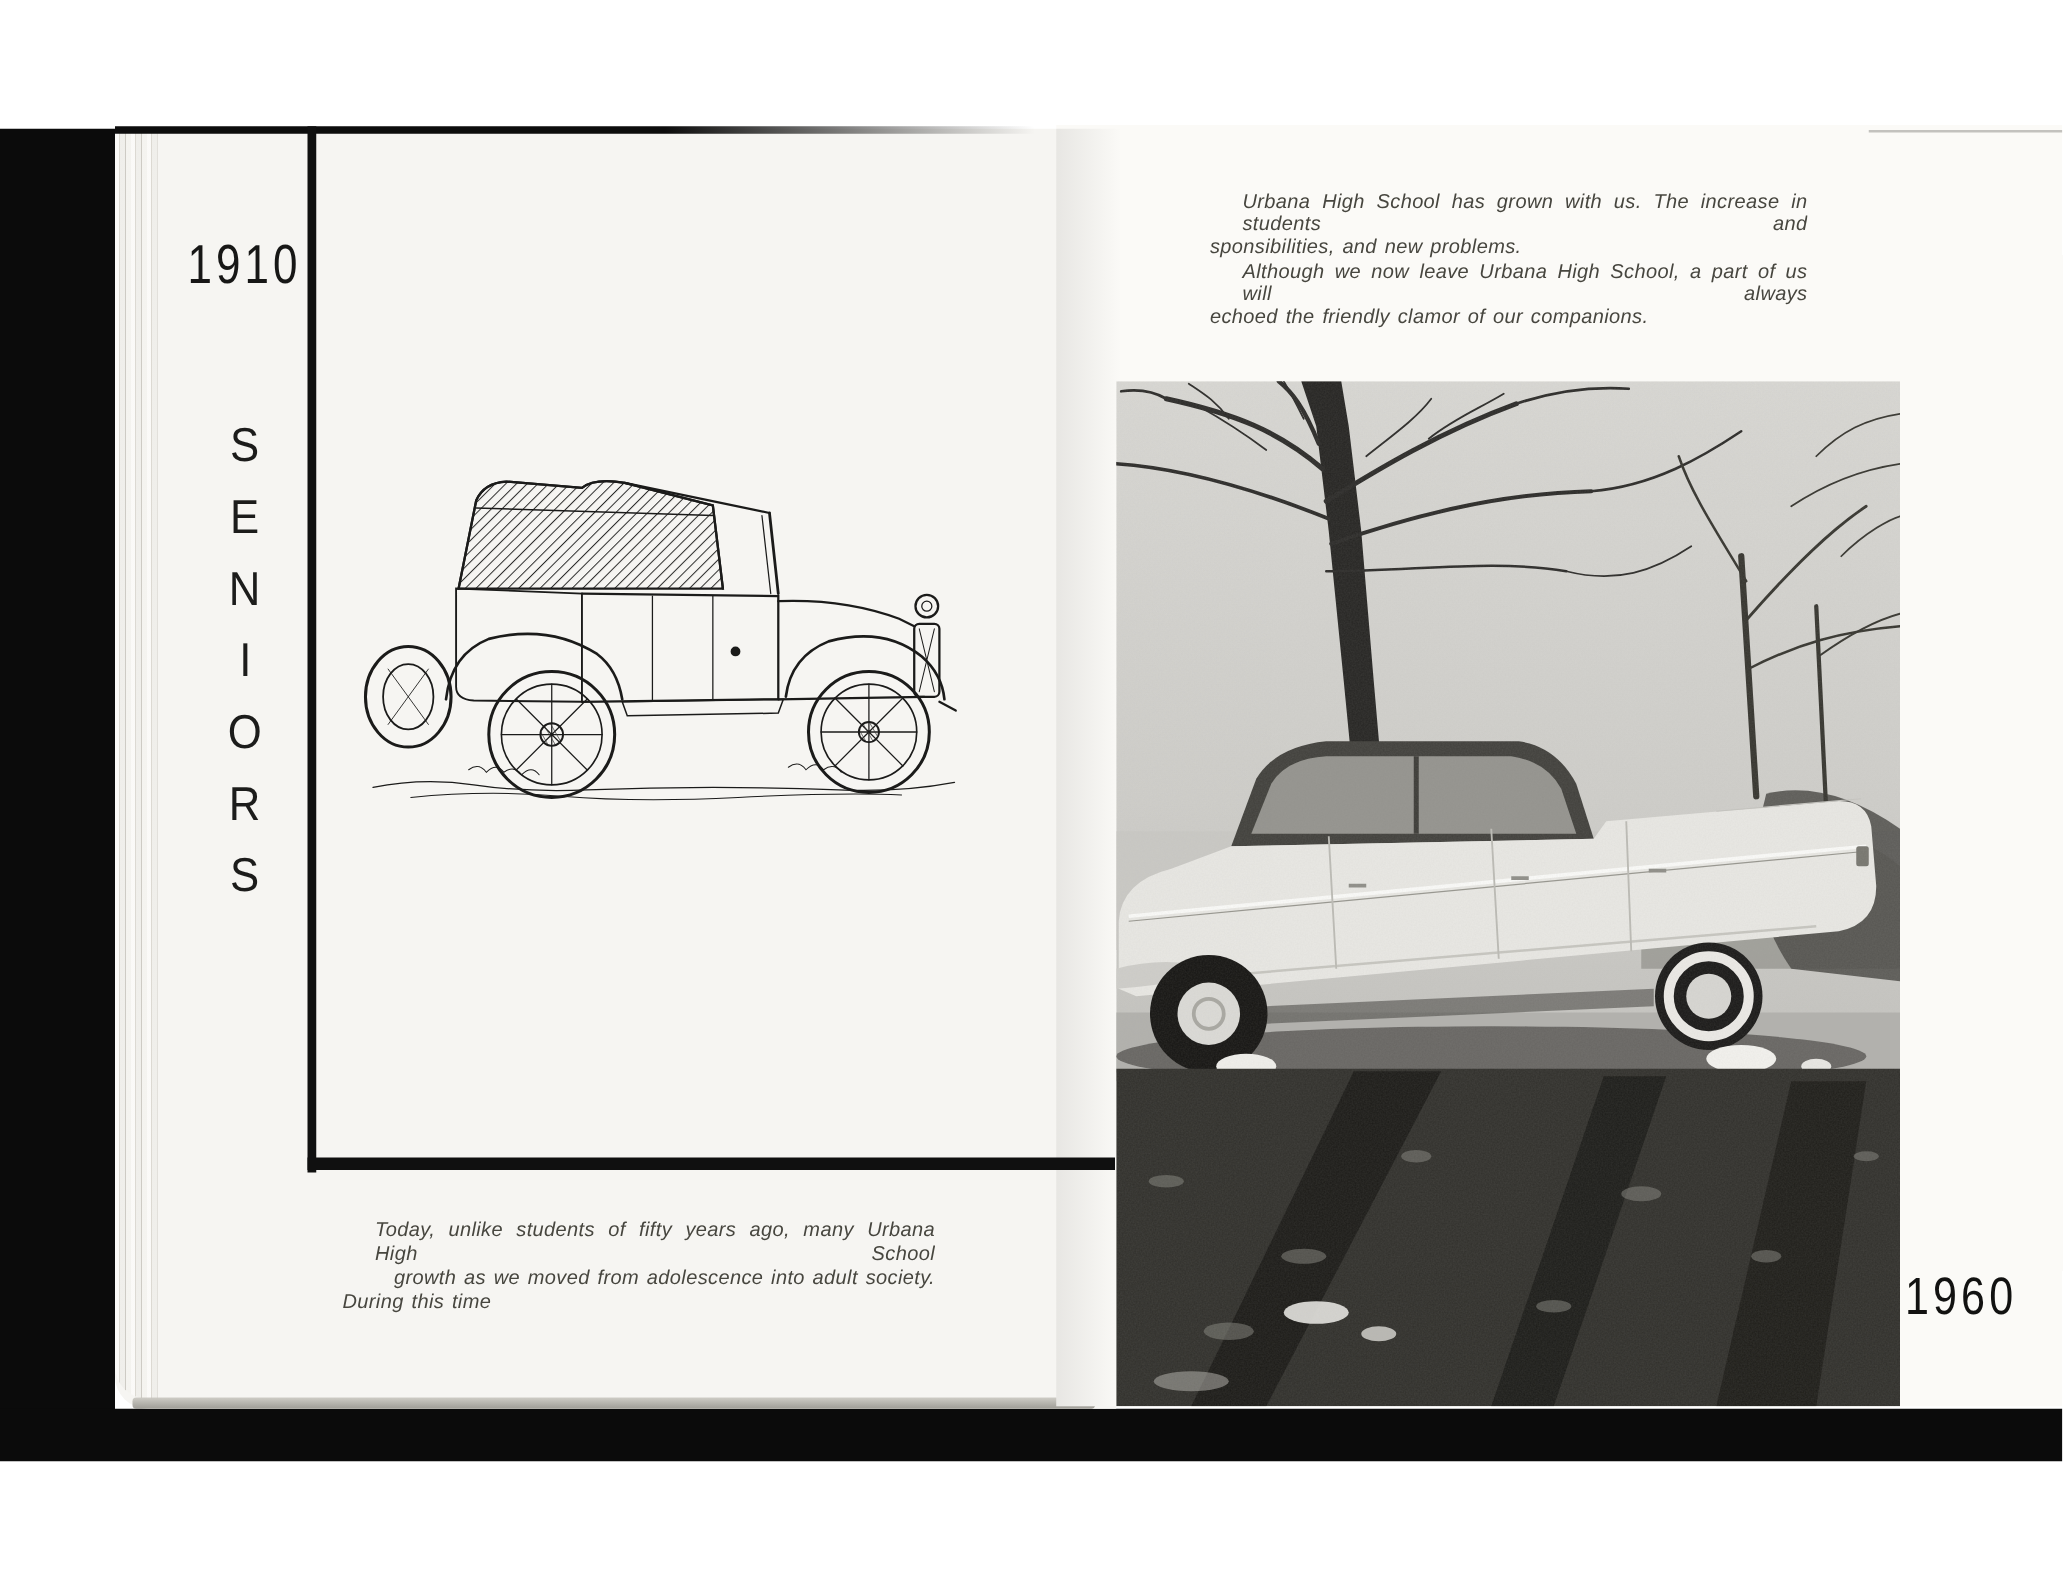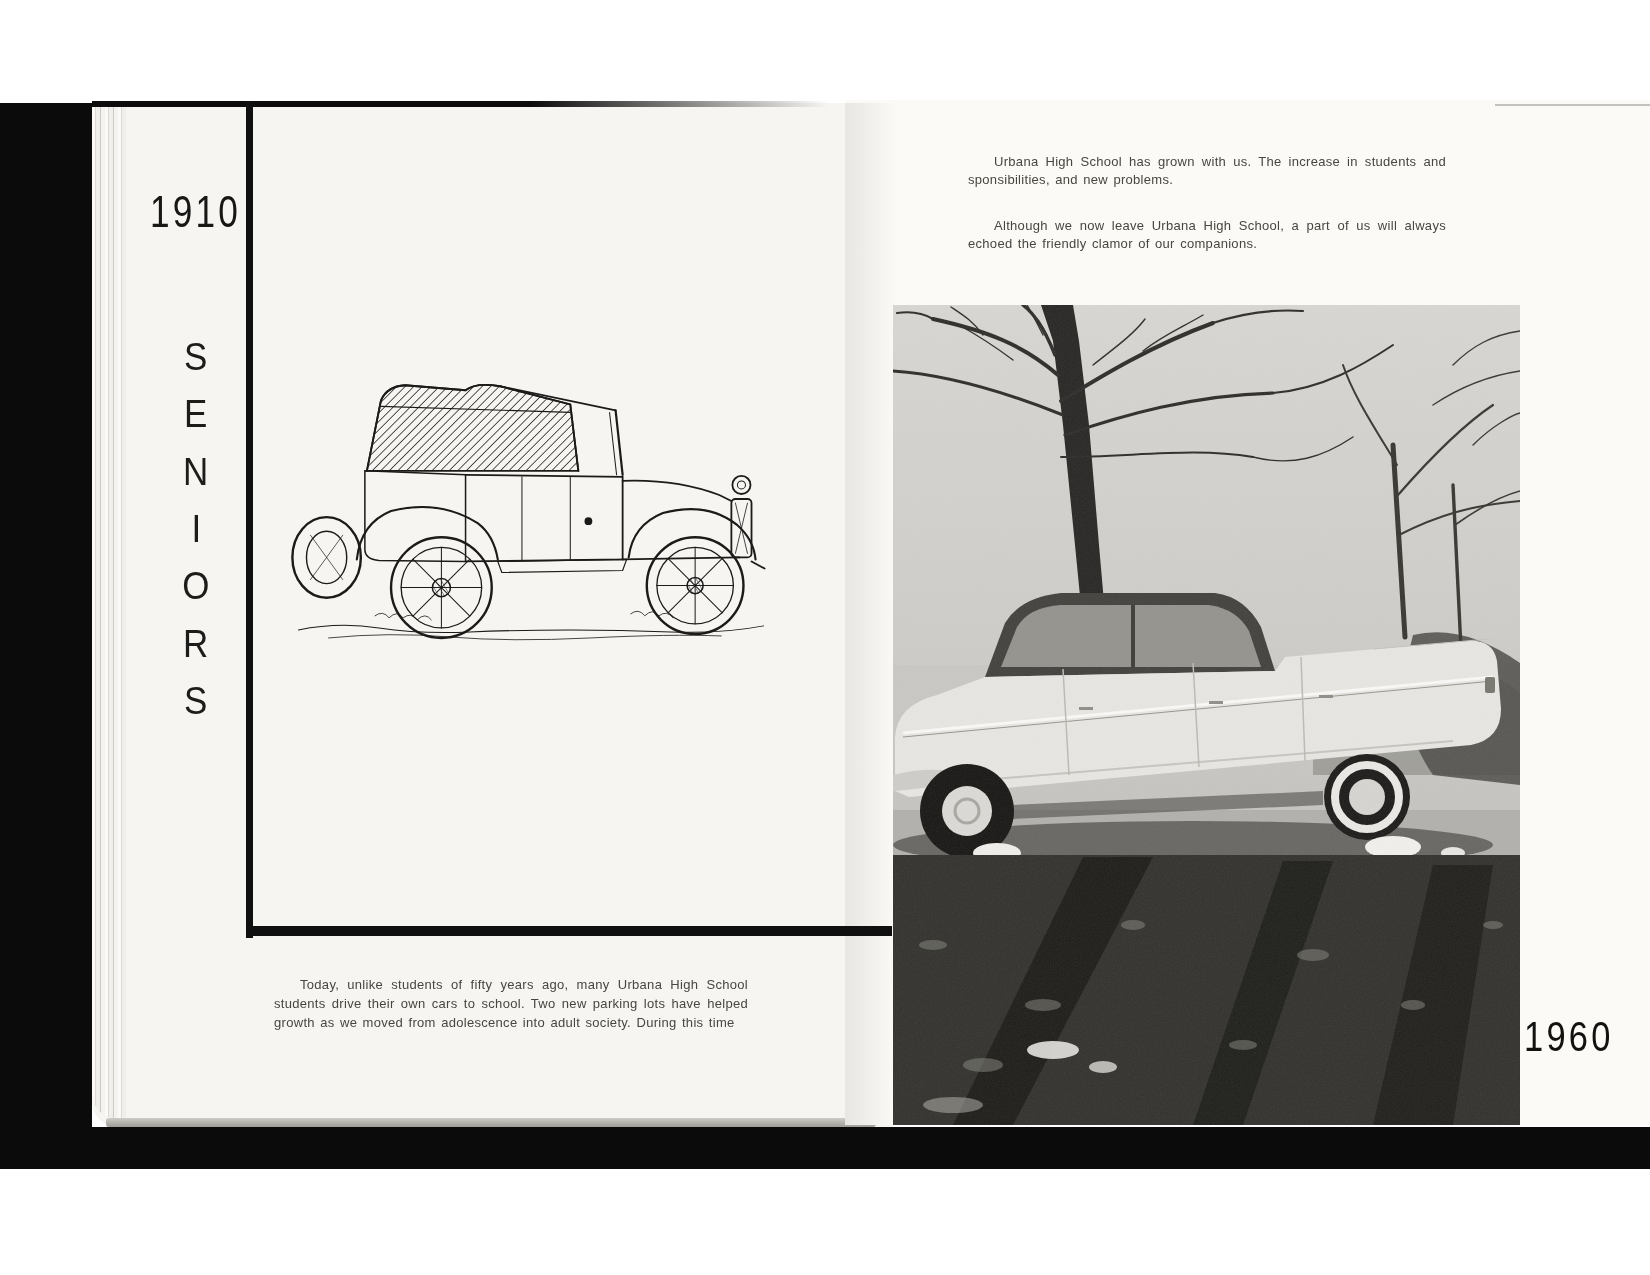--- a/index.html
+++ b/index.html
@@ -27,28 +27,28 @@
   .frame-bottom{position:absolute;left:246px;top:926px;width:646px;height:10px;background:#101010;}
   
   .year-1910{position:absolute;left:150px;top:190px;font-size:44px;color:#171716;letter-spacing:4px;
      transform:scaleX(.8);transform-origin:left top;font-weight:400;line-height:1;}
   .seniors{position:absolute;left:176px;top:338px;height:382px;width:40px;display:flex;
      flex-direction:column;justify-content:space-between;align-items:center;}
   .seniors span{font-size:38px;line-height:1;color:#1c1c1b;transform:scaleX(.92);}
   .year-1960{position:absolute;left:1524px;top:1016px;font-size:42px;color:#121211;letter-spacing:4px;
      transform:scaleX(.82);transform-origin:left top;line-height:1;}
   
-  .textblock{position:absolute;color:#47463f;font-size:13px;line-height:18px;
-     letter-spacing:.3px;word-spacing:1.5px;}
+  .textblock{position:absolute;color:#47463f;font-size:16px;line-height:18px;
+     letter-spacing:.3px;word-spacing:1.5px;font-style:italic;}
   .intro{left:968px;top:153px;width:478px;}
   .caption{left:274px;top:975px;width:474px;line-height:19px;}
   .tline{display:block;height:inherit;overflow:hidden;text-align:justify;text-align-last:justify;}
   .tline.last{text-align:right;text-align-last:left;}
   .tline.ind{padding-left:26px;}
-  .tline.gap{margin-top:28px;}
+  .tline.gap{margin-top:2px;}
   .caption .tline.gap{margin-top:4px;}
   
   .car-sketch{position:absolute;left:268px;top:352px;width:524px;height:292px;}
   .car-photo{position:absolute;left:893px;top:305px;width:627px;height:820px;}
 </style>
 </head>
 <body>
 
 <div class="canvas">
 
@@ -242,17 +242,16 @@
 
   <div class="textblock intro">
     <span class="tline ind">Urbana High School has grown with us.  The increase in students and</span>
     <span class="tline last">sponsibilities, and new problems.</span>
     <span class="tline ind gap">Although we now leave Urbana High School, a part of us will always</span>
     <span class="tline last">echoed the friendly clamor of our companions.</span>
   </div>
 
   <div class="textblock caption">
     <span class="tline ind">Today, unlike students of fifty years ago, many Urbana High School</span>
-    <span class="tline">students drive their own cars to school.  Two new parking lots have helped</span>
     <span class="tline last">growth as we moved from adolescence into adult society.  During this time</span>
   </div>
 
 </div>
 
 </body></html>

